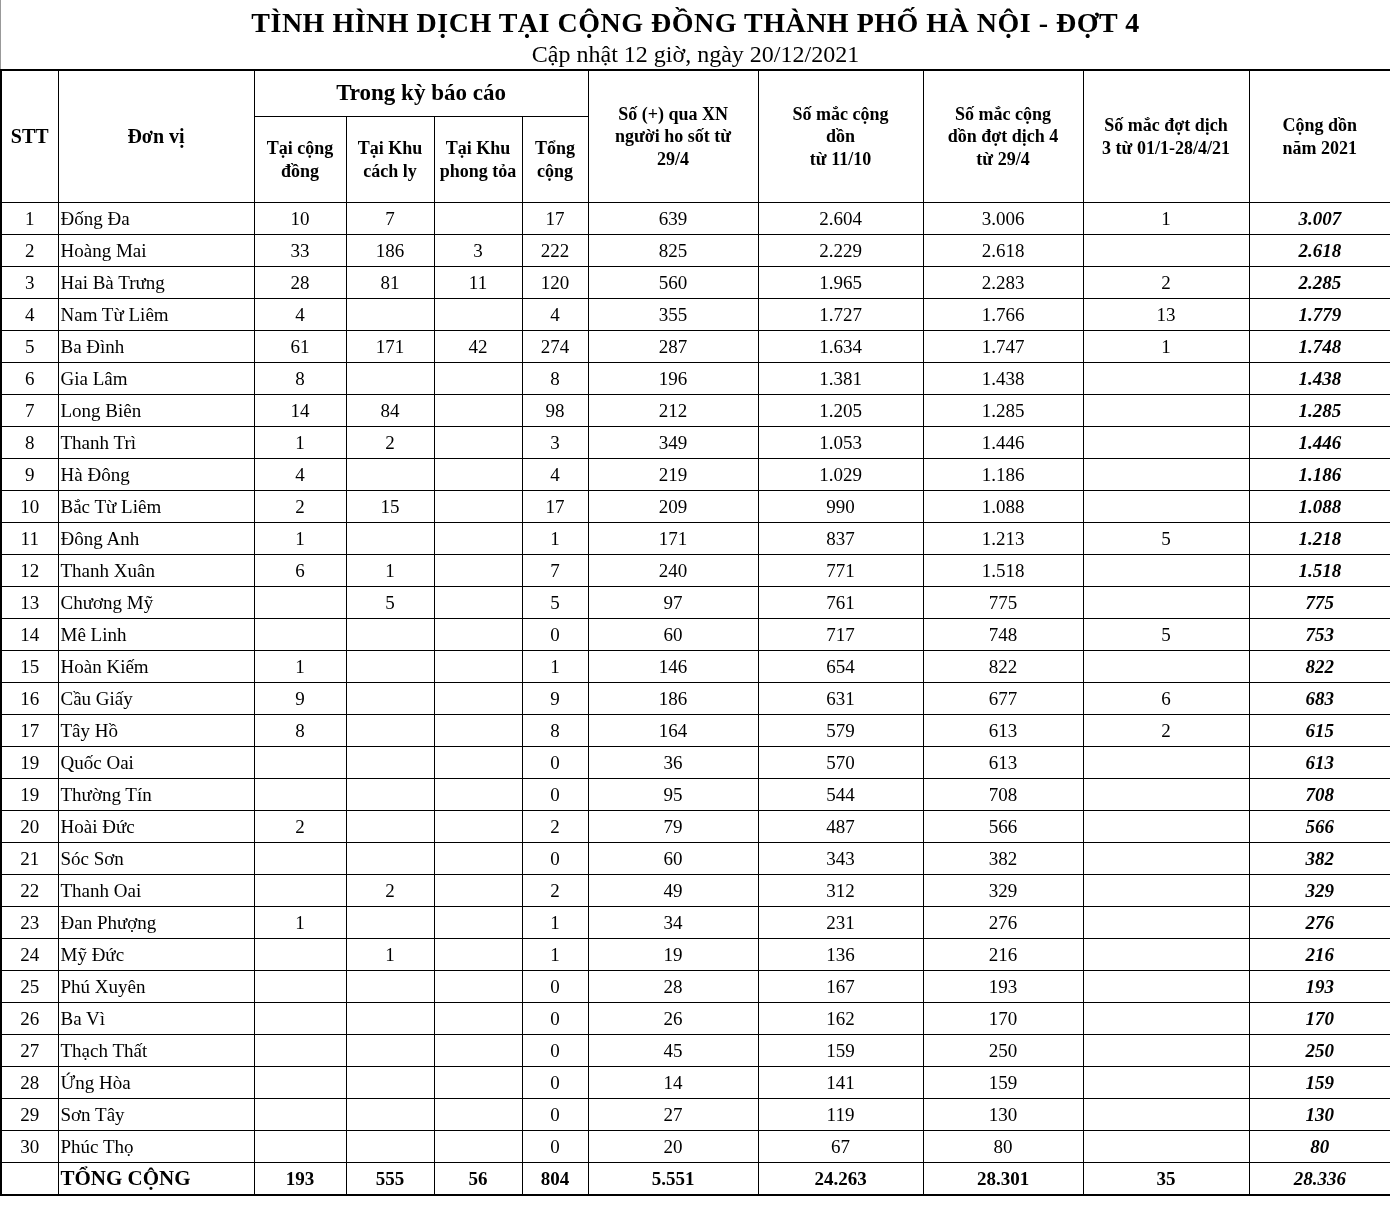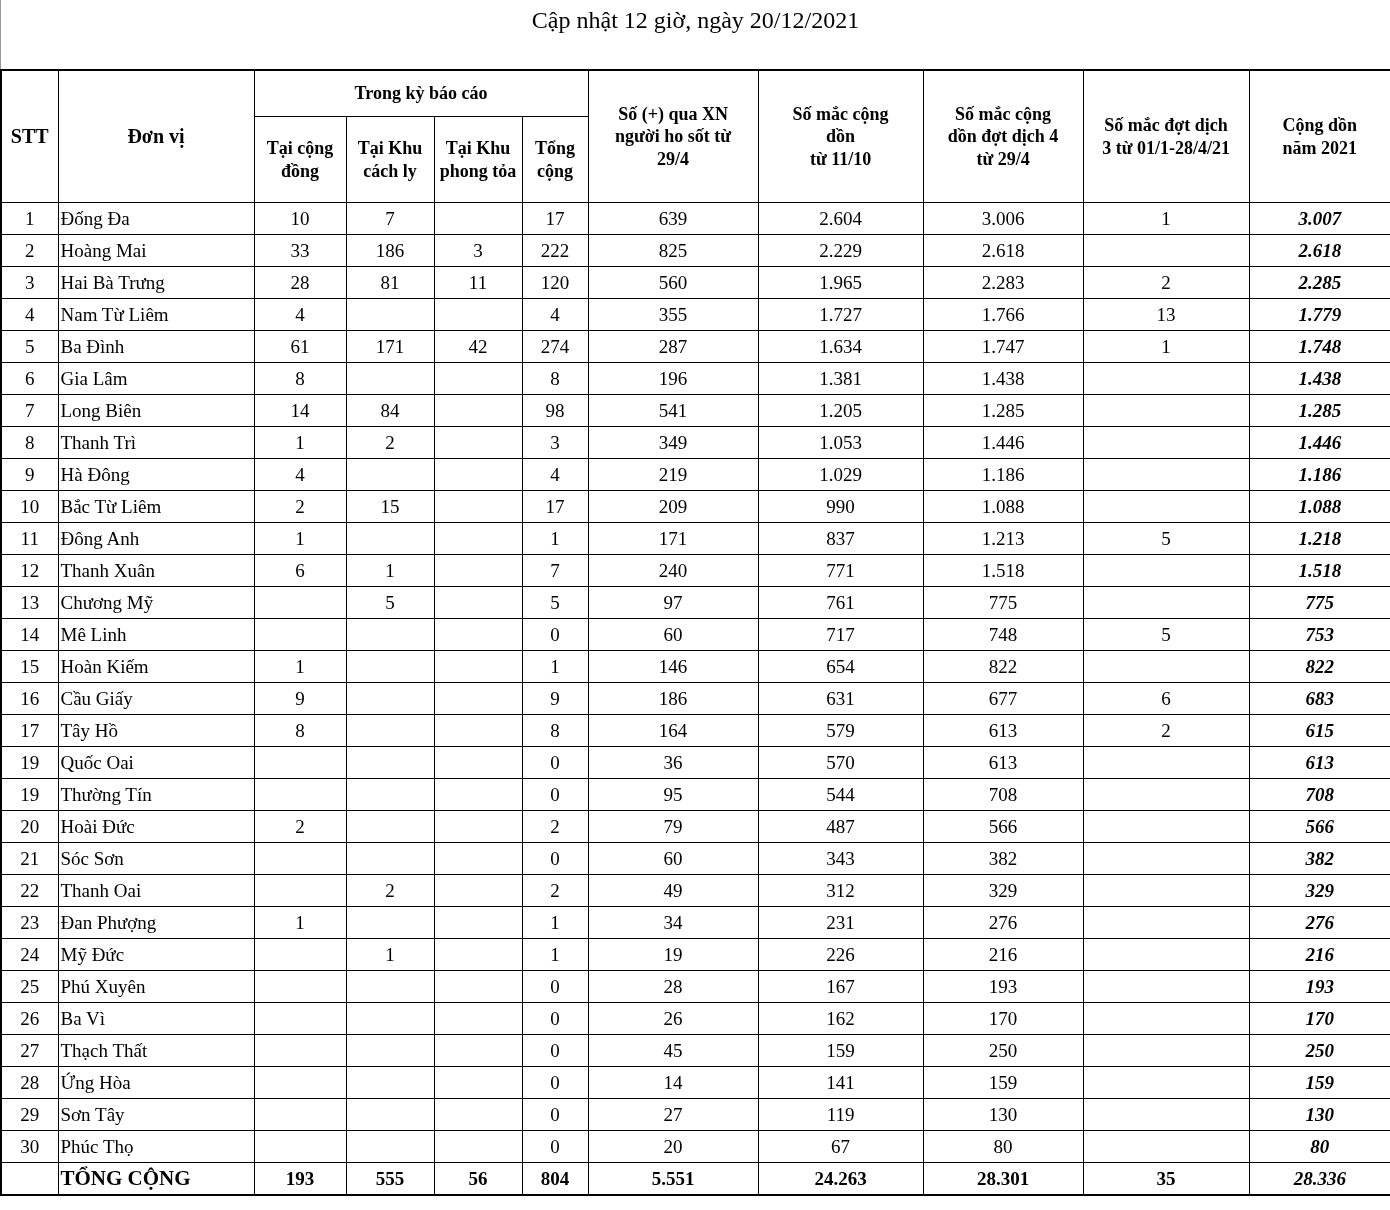--- a/index.html
+++ b/index.html
@@ -46,41 +46,42 @@
     text-align: center;
     overflow: hidden;
     padding: 0;
   }
   thead th {
     font-weight: bold;
     white-space: pre-line;
     line-height: 1.25;
   }
   th.h-main  { font-size: 20px; }
-  th.h-group { font-size: 18px; height: 45px; }
+  th.h-group { font-size: 23px; height: 45px; }
   th.h-sub   { font-size: 18px; height: 85px; }
   th.h-right { font-size: 18px; padding: 0 4px; }
   tbody td {
     font-size: 19px;
     height: 31px;
   }
   tbody td.c1 {
     text-align: left;
     padding-left: 2px;
   }
   tbody td.c10 { font-weight: bold; font-style: italic; }
   tbody tr.total-row td { font-weight: bold; }
   tbody tr.total-row td.c1 { font-size: 21px; }
 </style>
 </head>
 <body>
 
 <div class="page">
 
   <div class="header-block">
+    <div class="title">TÌNH HÌNH DỊCH TẠI CỘNG ĐỒNG THÀNH PHỐ HÀ NỘI - ĐỢT 4</div>
     <div class="subtitle">Cập nhật 12 giờ, ngày 20/12/2021</div>
   </div>
 
   <table class="report">
     <colgroup>
       <col style="width:57px">
       <col style="width:196px">
       <col style="width:92px">
       <col style="width:88px">
       <col style="width:88px">
@@ -200,21 +201,21 @@
           <td class="c9"></td>
           <td class="c10">1.438</td>
         </tr>
         <tr>
           <td class="c0">7</td>
           <td class="c1">Long Biên</td>
           <td class="c2">14</td>
           <td class="c3">84</td>
           <td class="c4"></td>
           <td class="c5">98</td>
-          <td class="c6">541</td>
+          <td class="c6">212</td>
           <td class="c7">1.205</td>
           <td class="c8">1.285</td>
           <td class="c9"></td>
           <td class="c10">1.285</td>
         </tr>
         <tr>
           <td class="c0">8</td>
           <td class="c1">Thanh Trì</td>
           <td class="c2">1</td>
           <td class="c3">2</td>
@@ -422,21 +423,21 @@
           <td class="c10">276</td>
         </tr>
         <tr>
           <td class="c0">24</td>
           <td class="c1">Mỹ Đức</td>
           <td class="c2"></td>
           <td class="c3">1</td>
           <td class="c4"></td>
           <td class="c5">1</td>
           <td class="c6">19</td>
-          <td class="c7">226</td>
+          <td class="c7">136</td>
           <td class="c8">216</td>
           <td class="c9"></td>
           <td class="c10">216</td>
         </tr>
         <tr>
           <td class="c0">25</td>
           <td class="c1">Phú Xuyên</td>
           <td class="c2"></td>
           <td class="c3"></td>
           <td class="c4"></td>

